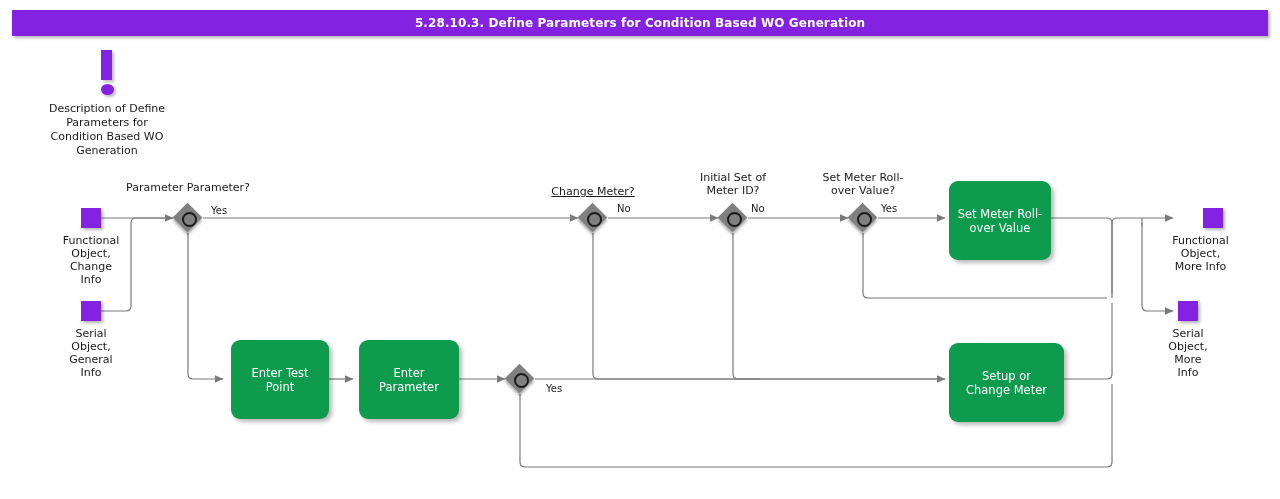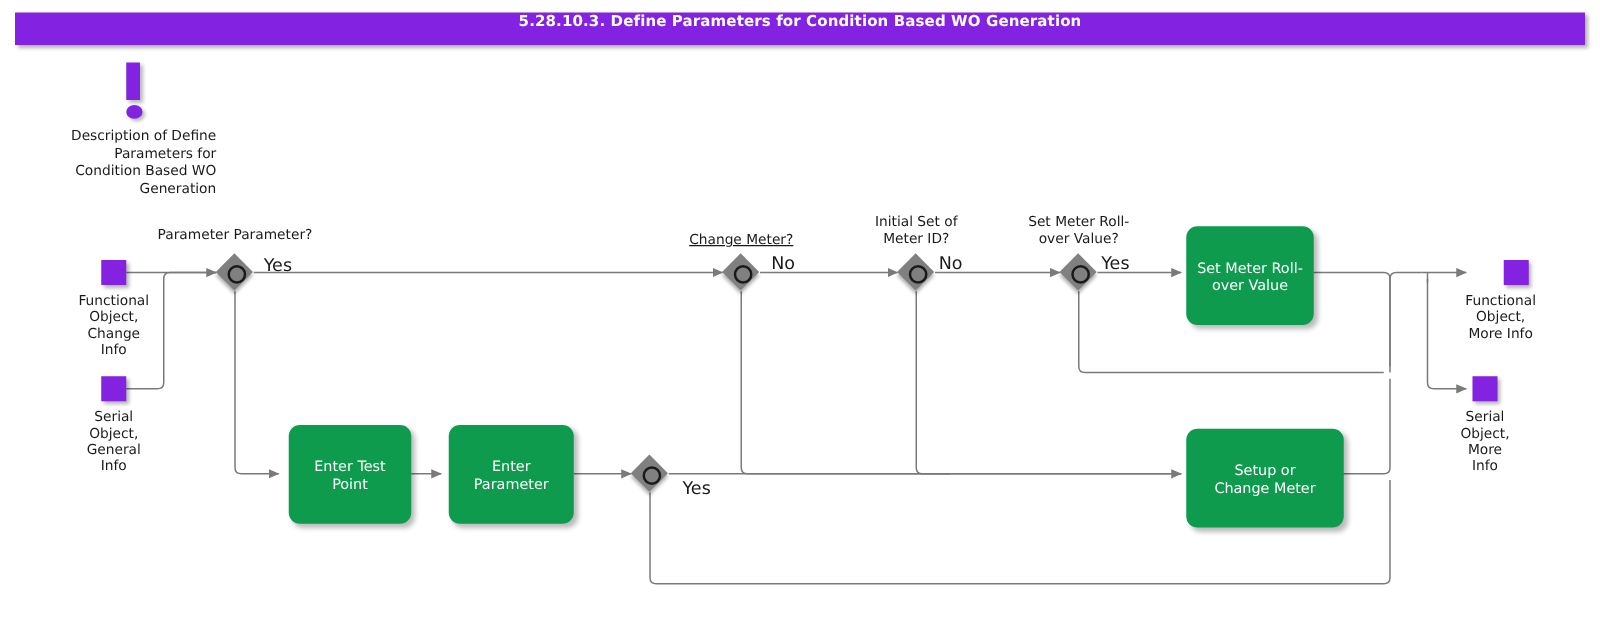--- a/index.html
+++ b/index.html
@@ -10,42 +10,42 @@
     position:relative;
     overflow:hidden;
   }
   #canvas{position:absolute;left:0;top:0;width:1280px;height:499px;}
 
   
   .titlebar{
     position:absolute;left:12px;top:10px;width:1256px;height:26px;
     background:#8322E0;
     box-shadow:2px 2px 3px rgba(0,0,0,0.30);
-    display:flex;justify-content:center;
+    display:flex;align-items:center;justify-content:center;
   }
   .titlebar .t{
     color:#ffffff;font-size:12px;font-weight:bold;letter-spacing:.1px;
     font-family:"DejaVu Sans", sans-serif;
   }
 
   
   svg#wires{position:absolute;left:0;top:0;width:1280px;height:499px;}
 
   
   .note{position:absolute;}
   .note .bang-bar{
     position:absolute;left:0;top:0;width:11px;height:30px;
     background:#8322E0;box-shadow:2px 2px 3px rgba(0,0,0,0.28);
   }
   .note .bang-dot{
     position:absolute;left:0px;top:34px;width:13px;height:11px;border-radius:50%;
     background:#8322E0;box-shadow:2px 2px 3px rgba(0,0,0,0.28);
   }
   .note .note-text{
-    position:absolute;left:-60px;top:52px;width:132px;text-align:right;
+    position:absolute;left:-60px;top:52px;width:132px;text-align:center;
     font-size:11px;color:#1a1a1a;line-height:14px;
   }
 
   
   .pnode{position:absolute;}
   .pnode .sq{
     width:20px;height:20px;background:#8322E0;
     box-shadow:2px 2px 3px rgba(0,0,0,0.30);
   }
   .pnode .lbl{
@@ -64,21 +64,21 @@
   .diamond .ring{
     position:absolute;left:50%;top:50%;
     width:11px;height:11px;margin-left:-6.5px;margin-top:-6.5px;
     border:2px solid #1a1a1a;border-radius:50%;background:#808080;
   }
   .dlabel{
     position:absolute;text-align:center;white-space:pre;
     font-size:11px;color:#1a1a1a;line-height:13px;
   }
   .ylabel{
-    position:absolute;font-size:14px;color:#1a1a1a;white-space:nowrap;text-align:right;
+    position:absolute;font-size:10px;color:#1a1a1a;white-space:nowrap;text-align:right;
   }
 
   
   .gbox{
     position:absolute;background:#0E9B4E;border-radius:9px;
     box-shadow:3px 3px 4px rgba(0,0,0,0.27);
     display:flex;align-items:center;justify-content:center;
     color:#ffffff;font-size:11.5px;line-height:14px;text-align:center;
     padding:0 6px;box-sizing:border-box;
   }
@@ -217,18 +217,18 @@
 
   <div class="gbox" style="left:231px;top:340px;width:98px;height:79px;">
     <span style="white-space: pre-line;">Enter Test Point</span>
   </div>
 
   <div class="gbox" style="left:949px;top:181px;width:102px;height:79px;">
     <span style="white-space: pre-line;">Set Meter Roll-
 over Value</span>
   </div>
 
-  <div class="gbox" style="left:949px;top:343px;width:126px;height:79px;">
+  <div class="gbox" style="left:949px;top:343px;width:115px;height:79px;">
     <span style="white-space: pre-line;">Setup or
 Change Meter</span>
   </div>
 
 </div>
 
 </body></html>

